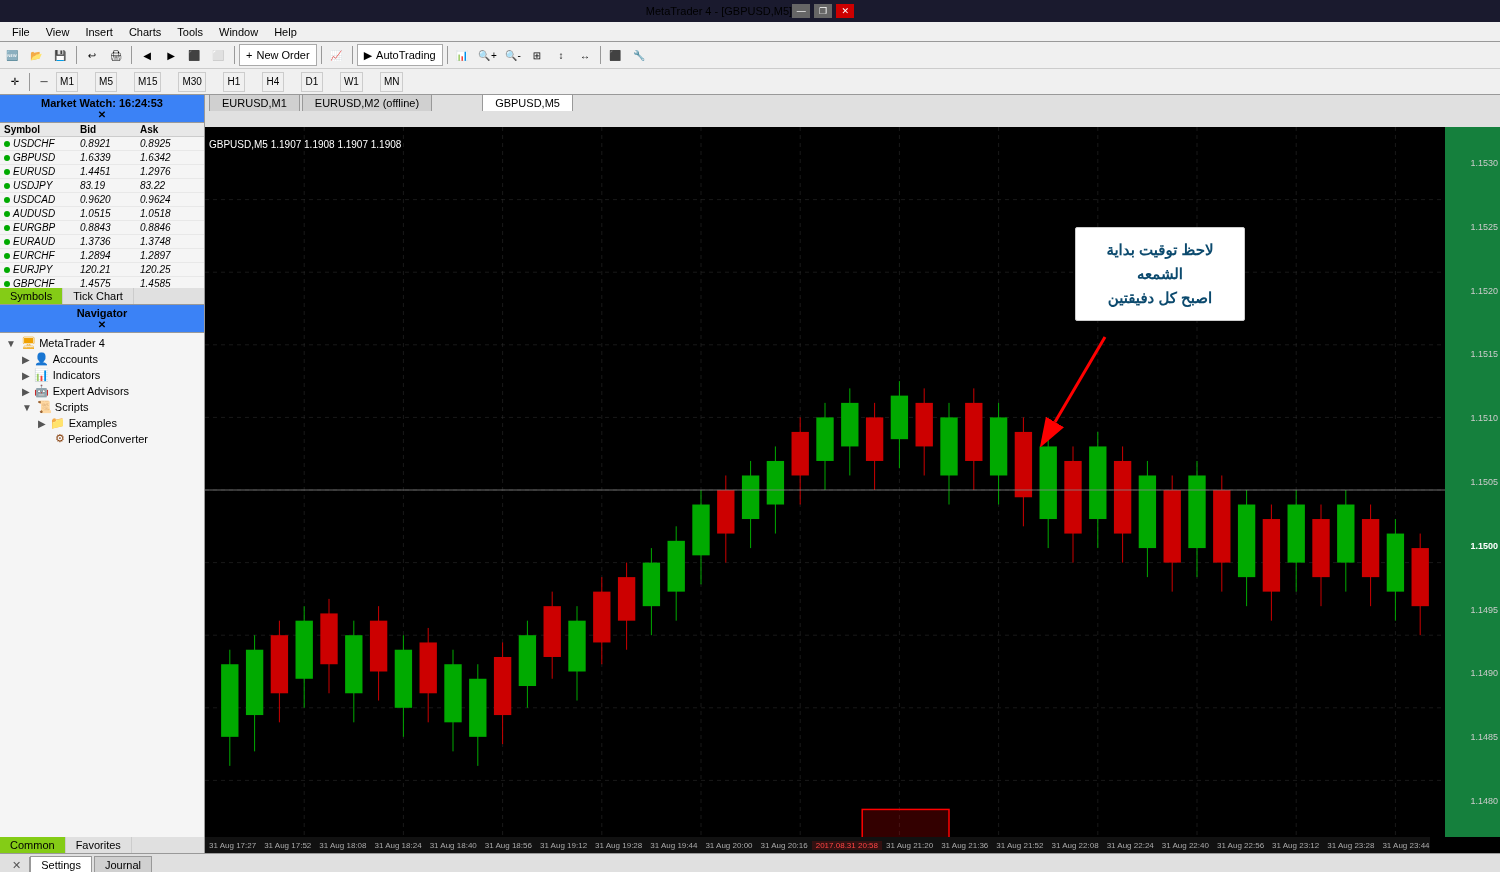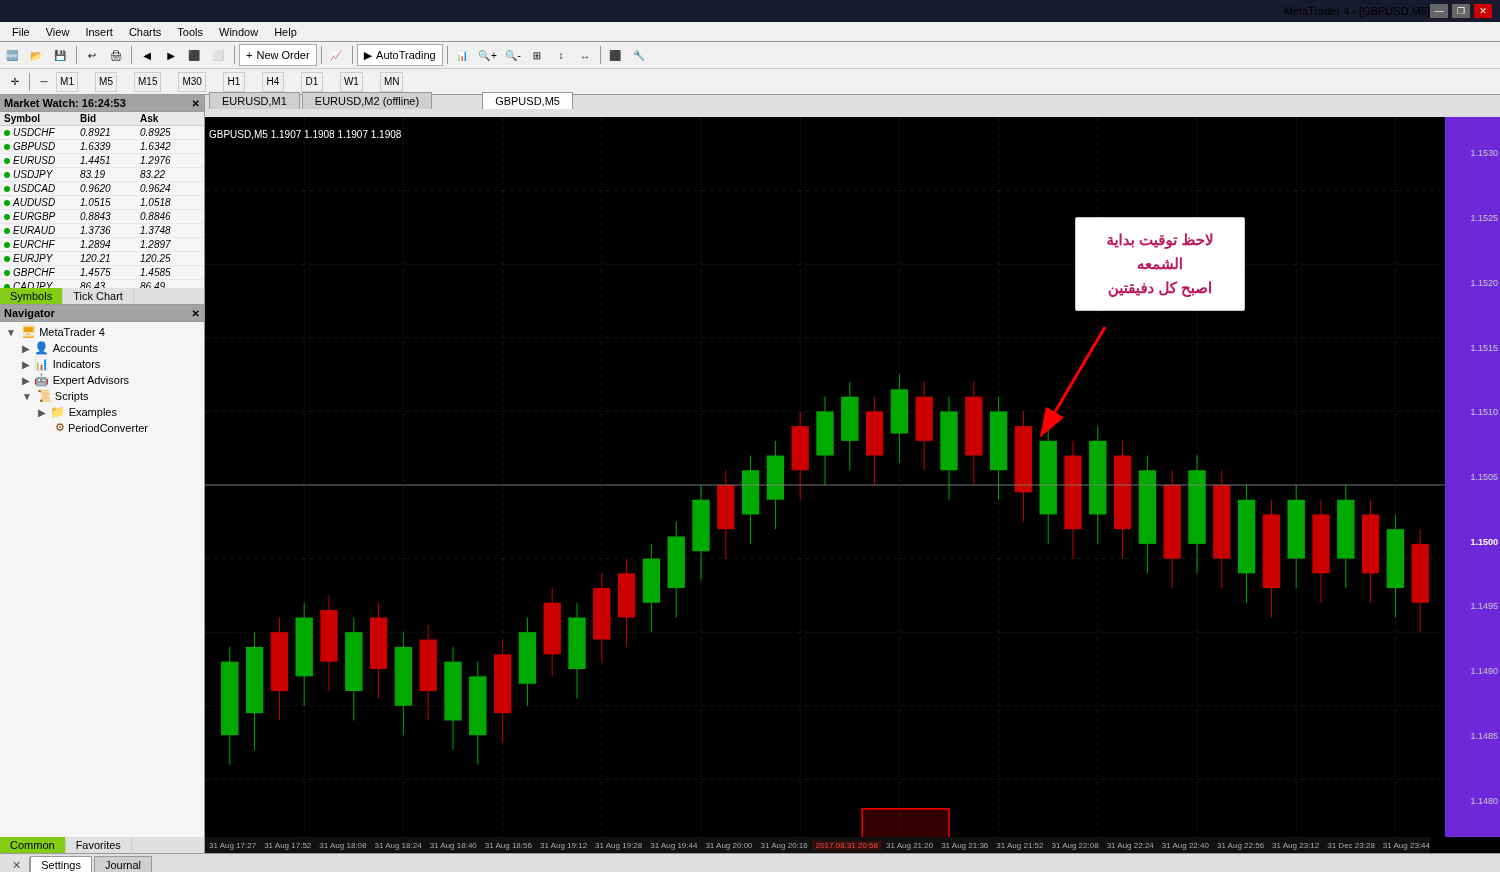--- a/index.html
+++ b/index.html
@@ -1,19 +1,19 @@
 <!DOCTYPE html>
 <html><head>
   <meta charset="utf-8">
   <style>
     * { margin: 0; padding: 0; box-sizing: border-box; }
     body { width: 1500px; height: 872px; background: #2b2b2b; font-family: 'Segoe UI', Tahoma, Arial, sans-serif; font-size: 11px; color: #000; overflow: hidden; }
     
     
-    .title-bar { height: 22px; background: #1a1a2e; display: flex; align-items: center; justify-content: flex-end; padding: 0 8px; }
+    .title-bar { height: 22px; background: #1a1a2e; display: flex; align-items: center; justify-content: center; padding: 0 8px; }
     .title-bar-controls { display: flex; gap: 4px; }
     .title-bar-btn { width: 18px; height: 14px; background: #666; border: none; cursor: pointer; font-size: 9px; color: #fff; display: flex; align-items: center; justify-content: center; }
     .title-bar-btn.close { background: #c00; }
     
     
     .menu-bar { height: 20px; background: #f0f0f0; display: flex; align-items: center; padding: 0 4px; border-bottom: 1px solid #999; }
     .menu-item { padding: 2px 8px; font-size: 11px; cursor: pointer; }
     
     
     .toolbar-area { background: #f0f0f0; border-bottom: 1px solid #999; }
@@ -27,53 +27,53 @@
     .tf-btn { height: 20px; min-width: 22px; background: #f0f0f0; border: 1px solid #ccc; cursor: pointer; font-size: 10px; padding: 0 3px; display: flex; align-items: center; justify-content: center; }
     
     
     .main-layout { display: flex; height: calc(872px - 22px - 20px - 52px - 20px); }
     
     
     .left-panel { width: 205px; background: #f5f5f5; border-right: 1px solid #999; display: flex; flex-direction: column; flex-shrink: 0; }
     
     
     .market-watch { height: 210px; border-bottom: 1px solid #999; display: flex; flex-direction: column; }
-    .panel-header { background: #a3a3a3; padding: 2px 4px; font-size: 11px; font-weight: bold; border-bottom: 1px solid #999; display: flex; align-items: center; justify-content: space-between; }
+    .panel-header { background: #3b82f6; padding: 2px 4px; font-size: 11px; font-weight: bold; border-bottom: 1px solid #999; display: flex; align-items: center; justify-content: space-between; flex-direction: column; }
     .market-watch-table { flex: 1; overflow: hidden; }
     .mw-header { display: grid; grid-template-columns: 1fr 60px 60px; padding: 1px 4px; background: #e8e8e8; border-bottom: 1px solid #ccc; font-size: 10px; font-weight: bold; }
     .mw-row { display: grid; grid-template-columns: 1fr 60px 60px; padding: 1px 4px; border-bottom: 1px solid #e8e8e8; font-size: 10px; font-style: italic; }
     .dot { width: 6px; height: 6px; border-radius: 50%; background: #00aa00; display: inline-block; margin-right: 3px; }
     
     
     .panel-tabs { display: flex; background: #e0e0e0; }
     .panel-tab { padding: 2px 10px; font-size: 11px; cursor: pointer; border-right: 1px solid #ccc; }
     .panel-tab.active { background: #84cc16; }
     
     
     .navigator { flex: 1; overflow: hidden; display: flex; flex-direction: column; }
     .nav-tree { flex: 1; overflow-y: auto; font-size: 11px; padding: 2px; }
     .nav-item { padding: 1px 4px; cursor: pointer; display: flex; align-items: center; gap: 3px; }
     .tree-indent { margin-left: 16px; }
     .folder-icon { color: #f0a000; font-size: 12px; }
     .item-icon { color: #8b4513; font-size: 11px; }
     
     
     .chart-area { flex: 1; display: flex; flex-direction: column; background: #000; }
-    .chart-tabs { height: 22px; background: #e0e0e0; display: flex; align-items: flex-end; padding: 8px 4px; }
+    .chart-tabs { height: 22px; background: #e0e0e0; display: flex; align-items: flex-end; padding: 16px 4px; }
     .chart-tab { padding: 2px 12px; font-size: 11px; cursor: pointer; background: #d0d0d0; border: 1px solid #999; border-bottom: none; margin-right: 2px; }
     .chart-tab.active { background: #fff; margin-left: 48px; }
     .chart-canvas { flex: 1; position: relative; background: #000; overflow: hidden; }
     
     
     .chart-info { position: absolute; top: 12px; left: 4px; color: #fff; font-size: 10px; }
     .price-label { color: #ccc; font-size: 9px; text-align: right; }
     .time-label { color: #aaa; font-size: 8px; padding: 0 4px; white-space: nowrap; }
     
     
-    .annotation-box { position: absolute; background: white; border: 1px solid #ccc; padding: 10px 15px; font-size: 14px; color: #be185d; text-align: center; line-height: 1.6; direction: rtl; border-radius: 2px; }
+    .annotation-box { position: absolute; background: white; border: 1px solid #ccc; padding: 10px 15px; font-size: 14px; color: #0c4a6e; text-align: center; line-height: 1.6; direction: rtl; border-radius: 2px; }
     
     
     .bottom-area { height: 240px; background: #f5f5f5; border-top: 1px solid #999; display: flex; flex-direction: column; }
     .bottom-tabs { height: 22px; background: #e0e0e0; display: flex; align-items: center; padding: 0 4px; }
     .bottom-tab { padding: 2px 10px; font-size: 11px; cursor: pointer; background: #d0d0d0; border: 1px solid #999; margin-right: 2px; }
     .bottom-tab.active { background: #fff; }
     
     
     ::-webkit-scrollbar { width: 6px; height: 6px; }
     ::-webkit-scrollbar-track { background: #e0e0e0; }
@@ -435,21 +435,21 @@
           <rect x="95.3%" y="56%" width="1.4%" height="8%" fill="#00aa00"></rect>
           <line x1="98%" y1="56%" x2="98%" y2="70%" stroke="#cc0000" stroke-width="1"></line>
           <rect x="97.3%" y="58%" width="1.4%" height="8%" fill="#cc0000"></rect>
         </g>
 
         <rect x="53%" y="94%" width="7%" height="4%" fill="rgba(255,0,0,0.2)" stroke="#ff0000" stroke-width="1.5"></rect>
 
         <line x1="0" y1="50%" x2="100%" y2="50%" stroke="#888" stroke-width="0.8"></line>
       </svg>
 
-      <div style="position:absolute;right:0;top:0;width:55px;height:calc(100% - 16px);background:#6d28d9;display:flex;flex-direction:column;justify-content:space-around;padding:4px 2px;">
+      <div style="position:absolute;right:0;top:0;width:55px;height:calc(100% - 16px);background:#15803d;display:flex;flex-direction:column;justify-content:space-around;padding:4px 2px;">
         <div class="price-label">1.1530</div>
         <div class="price-label">1.1525</div>
         <div class="price-label">1.1520</div>
         <div class="price-label">1.1515</div>
         <div class="price-label">1.1510</div>
         <div class="price-label">1.1505</div>
         <div class="price-label" style="color:#fff;font-weight:bold;">1.1500</div>
         <div class="price-label">1.1495</div>
         <div class="price-label">1.1490</div>
         <div class="price-label">1.1485</div>
@@ -470,21 +470,21 @@
         <span class="time-label">31 Aug 20:16</span>
         <span class="time-label" style="color:#ff4444;background:#331111;">2017.08.31 20:58</span>
         <span class="time-label">31 Aug 21:20</span>
         <span class="time-label">31 Aug 21:36</span>
         <span class="time-label">31 Aug 21:52</span>
         <span class="time-label">31 Aug 22:08</span>
         <span class="time-label">31 Aug 22:24</span>
         <span class="time-label">31 Aug 22:40</span>
         <span class="time-label">31 Aug 22:56</span>
         <span class="time-label">31 Aug 23:12</span>
-        <span class="time-label">31 Dec 23:28</span>
+        <span class="time-label">31 Aug 23:28</span>
         <span class="time-label">31 Aug 23:44</span>
       </div>
 
       <div class="annotation-box" style="left: 870px; top: 100px; width: 170px;">
         <div style="font-size:15px;font-weight:bold;">لاحظ توقيت بداية الشمعه</div>
         <div style="font-size:15px;font-weight:bold;">اصبح كل دفيقتين</div>
       </div>
 
       <svg style="position:absolute;left:830px;top:200px;width:120px;height:120px;pointer-events:none;">
         <defs>

